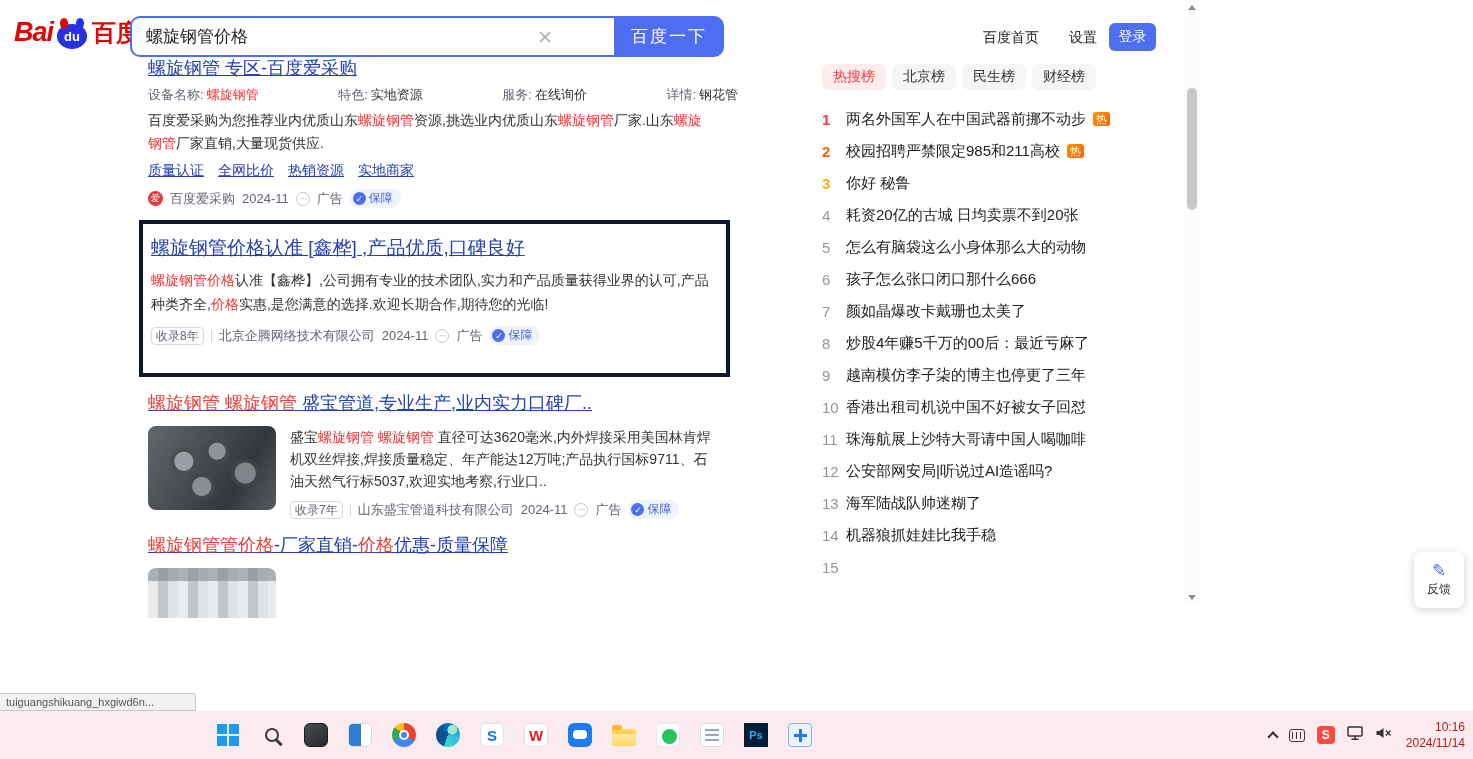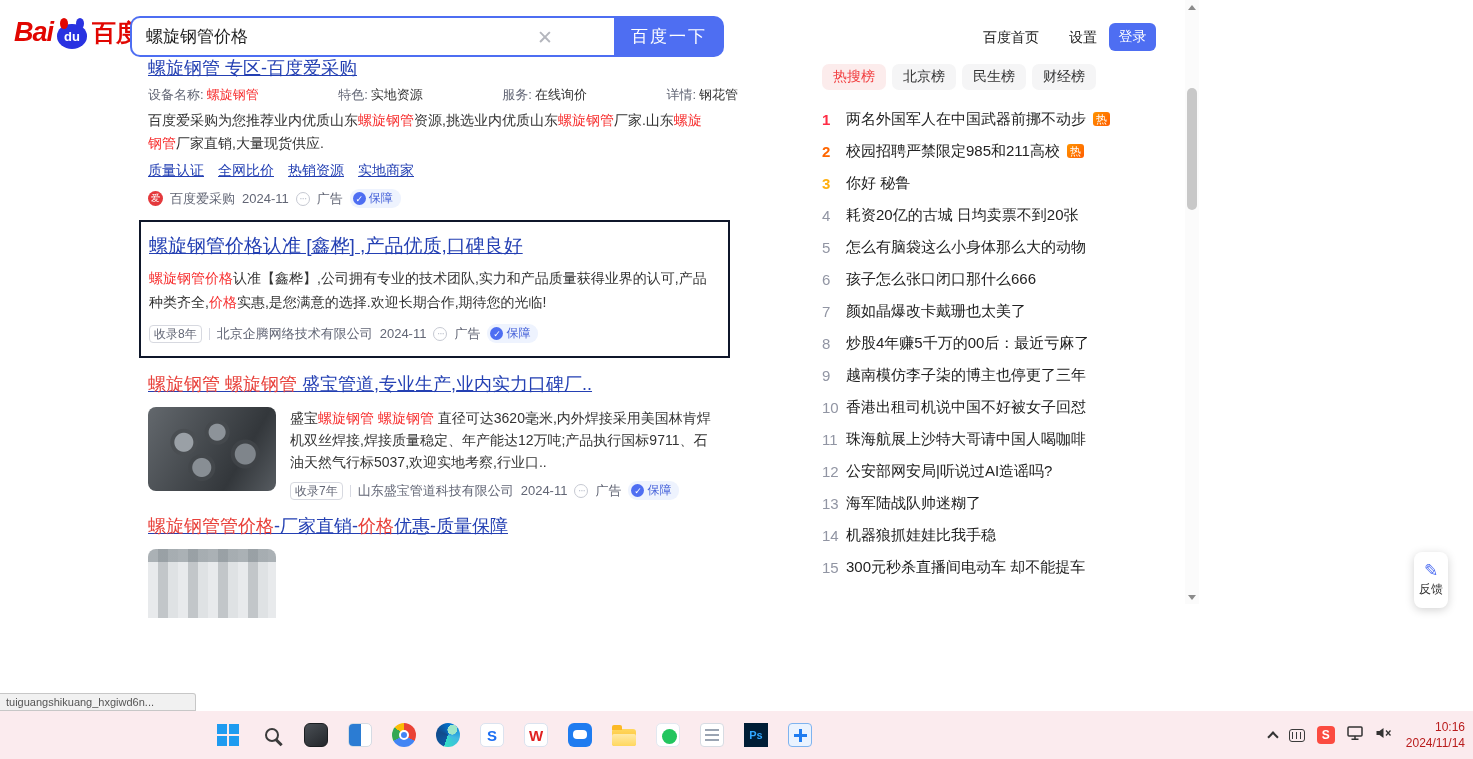--- a/index.html
+++ b/index.html
@@ -42,21 +42,21 @@
   .source-line { margin-top:9px; display:flex; align-items:center; gap:7px; font-size:13px; color:#626675; }
   .src-icon-red { width:15px; height:15px; border-radius:50%; background:#e4393c; color:#fff; font-size:9px; display:flex; align-items:center; justify-content:center; }
   .src-badge { border:1px solid #d7d9e0; border-radius:4px; padding:0 4px; font-size:12px; color:#626675; height:18px; line-height:16px; }
   .src-sep { width:1px; height:12px; background:#d8dae3; }
   .info-dot { width:14px; height:14px; border-radius:50%; border:1px solid #c6c9d2; color:#b9bdc9; font-size:10px; line-height:11px; text-align:center; letter-spacing:-1px; }
   .info-dot::before { content:"···"; }
   .badge-bz { display:inline-flex; align-items:center; gap:3px; background:#eef3fe; border-radius:9px; padding:1px 8px 1px 3px; color:#4662d9; font-size:12px; }
   .bz-check { width:13px; height:13px; border-radius:50%; background:#4e6ef2; color:#fff; font-size:9px; display:flex; align-items:center; justify-content:center; }
   .bz-check::before { content:"✓"; }
 
-  .hl-box { border:2px solid #0f172a; margin:12px 0 0 -9px; padding:12px 14px 13px 8px; width:591px; }
+  .hl-box { border:4px solid #0f172a; margin:12px 0 0 -9px; padding:12px 14px 28px 8px; width:591px; }
   .hl-box .title-link { font-size:19px; line-height:24px; }
   .hl-box .desc { margin-top:8px; line-height:24px; }
   .hl-box .source-line { margin-top:10px; }
 
   .result-block { margin-top:16px; }
   .result-body { display:flex; margin-top:12px; }
   .thumb { width:128px; height:84px; border-radius:8px; margin-right:14px; flex-shrink:0; cursor:pointer; }
   .thumb1 {
     background:
       radial-gradient(circle at 28% 42%, #9aa0a6 0 9px, #4a4e52 10px 13px, rgba(0,0,0,0) 14px),
@@ -91,21 +91,21 @@
 
   
   .scrollbar { position:absolute; left:1185px; top:0; width:14px; height:604px; background:#fbfbfb; }
   .sb-btn { position:absolute; left:0; width:14px; height:14px; display:flex; align-items:center; justify-content:center; cursor:pointer; }
   .sb-up { top:0; } .sb-down { bottom:0; }
   .tri-up { width:0; height:0; border-left:4px solid rgba(0,0,0,0); border-right:4px solid rgba(0,0,0,0); border-bottom:5px solid #8b8b8b; }
   .tri-down { width:0; height:0; border-left:4px solid rgba(0,0,0,0); border-right:4px solid rgba(0,0,0,0); border-top:5px solid #8b8b8b; }
   .sb-thumb { position:absolute; left:2px; top:88px; width:10px; height:122px; background:#c8c8c8; border-radius:5px; cursor:pointer; }
 
   
-  .feedback { position:absolute; left:1414px; top:552px; width:34px; height:56px; background:#fff; border-radius:8px; box-shadow:0 2px 10px rgba(0,0,0,.18); display:flex; flex-direction:column; align-items:center; justify-content:center; gap:2px; cursor:pointer; }
+  .feedback { position:absolute; left:1414px; top:552px; width:50px; height:56px; background:#fff; border-radius:8px; box-shadow:0 2px 10px rgba(0,0,0,.18); display:flex; flex-direction:column; align-items:center; justify-content:center; gap:2px; cursor:pointer; }
   .fb-pencil { color:#4e6ef2; font-size:17px; line-height:1; }
   .fb-pencil::before { content:"✎"; }
   .fb-label { font-size:12px; color:#333; }
 
   
   .dl-item { position:absolute; left:0; top:693px; height:18px; width:196px; background:#f1f1f1; border:1px solid #c7c7c7; border-left:none; border-top-right-radius:3px; font-size:11px; color:#555; line-height:16px; padding-left:6px; white-space:nowrap; overflow:hidden; cursor:pointer; }
 
   
   .taskbar { position:absolute; left:0; top:711px; width:1473px; height:48px; background:#fbebee; }
   .tb-icons { position:absolute; left:208px; top:2px; display:flex; gap:4px; }
@@ -310,21 +310,20 @@
         <div class="hot-row">
           <span class="rank">13</span>
           <a class="hot-text">海军陆战队帅迷糊了</a>
         </div>
         <div class="hot-row">
           <span class="rank">14</span>
           <a class="hot-text">机器狼抓娃娃比我手稳</a>
         </div>
         <div class="hot-row">
           <span class="rank">15</span>
-          <a class="hot-text">300元秒杀直播间电动车 却不能提车</a>
         </div>
       </div>
     </aside>
   </div>
 
   <div class="scrollbar">
     <div class="sb-btn sb-up">
         <span class="tri-up"></span>
       </div>
     <div class="sb-thumb"></div>

